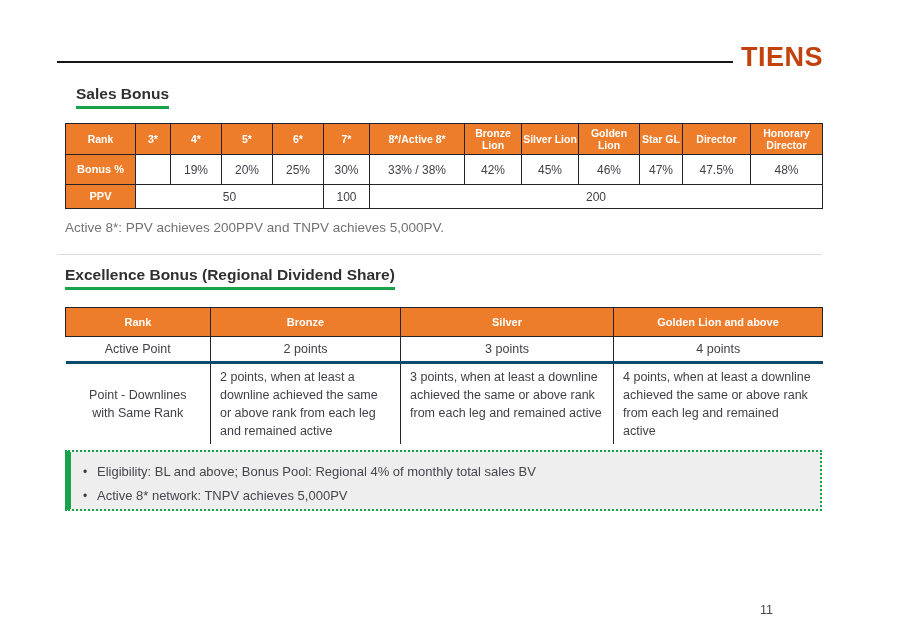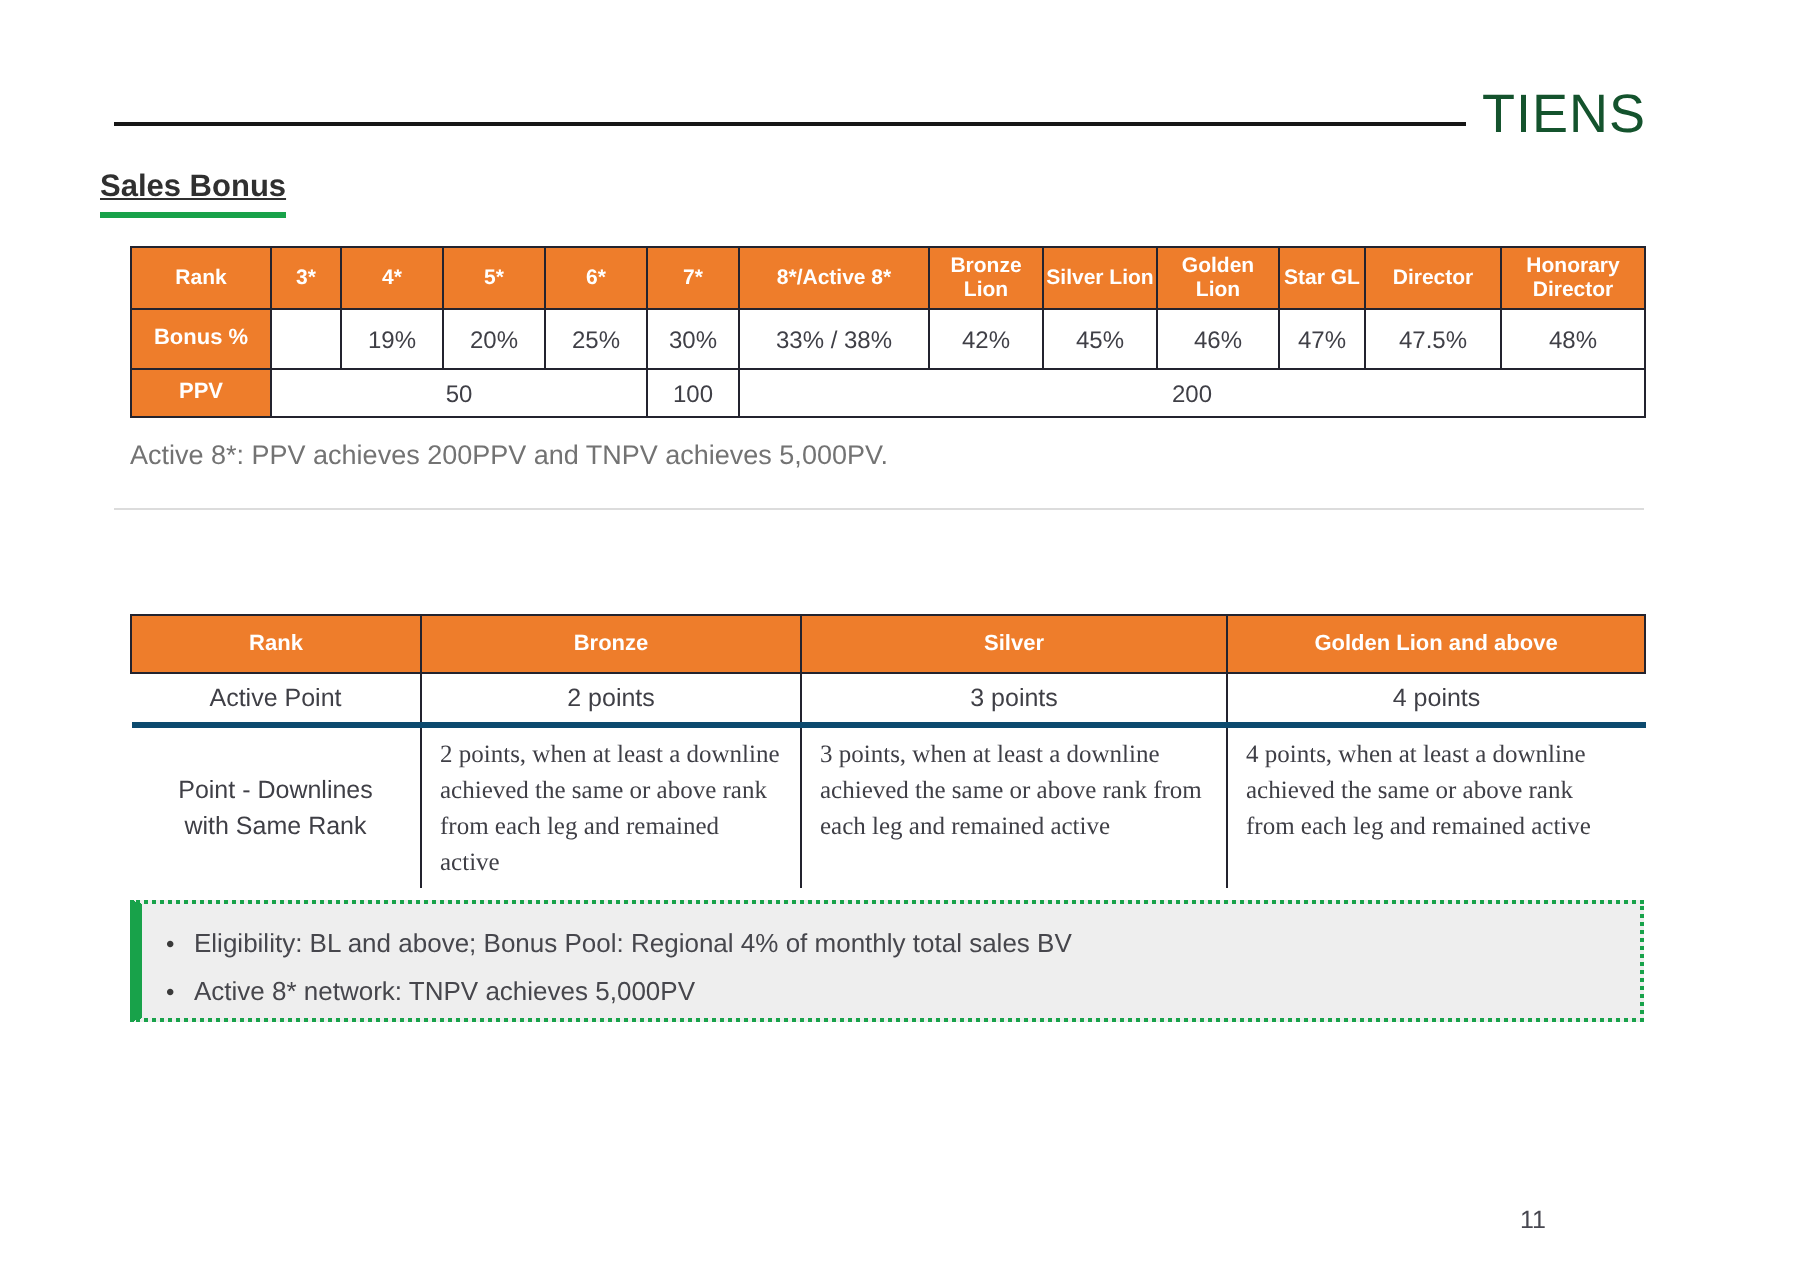--- a/index.html
+++ b/index.html
@@ -15,33 +15,33 @@
   .top-rule {
     position: absolute;
     left: 57px; top: 61px;
     width: 676px; height: 2px;
     background: #161616;
   }
   .logo {
     position: absolute;
     left: 741px; top: 42px;
     font-size: 27px;
-    font-weight: 400;
+    font-weight: 700;
     letter-spacing: 0.5px;
-    color: #14532d;
+    color: #c2410c;
   }
   .section-title {
     position: absolute;
     font-size: 15.5px;
     font-weight: 700;
     color: #303030;
     padding-bottom: 3px;
     border-bottom: 3px solid #18A24A;
   }
-  .title-sales { left: 50px; top: 85px; text-decoration: underline; }
+  .title-sales { left: 76px; top: 85px; }
   .title-excellence { left: 65px; top: 266px; }
   table { border-collapse: collapse; table-layout: fixed; }
   
   .t1 {
     position: absolute;
     left: 65px; top: 123px;
     width: 757px;
   }
   .t1 th, .t1 td {
     border: 1px solid #23232e;
@@ -108,21 +108,20 @@
     text-align: center;
   }
   .t2 td + td { border-left: 1px solid #23232e; }
   .t2 .row-active td { height: 26px; border-bottom: 3px solid #0c4a6e; }
   .t2 .row-same td { height: 76px; }
   .t2 .row-same td.desc {
     text-align: left;
     vertical-align: top;
     padding: 4px 10px 4px 9px;
     line-height: 18px;
-    font-family: Liberation Serif, serif;
   }
   .t2 .row-same td.rank-label { line-height: 18px; padding: 0 12px; text-align: center; }
   
   .elig-box {
     position: absolute;
     left: 65px; top: 450px;
     width: 757px; height: 61px;
     background: #eeeeee;
     border: 2px dotted #18A24A;
     border-left: 6px solid #18A24A;
@@ -212,20 +211,21 @@
       <td colspan="1">100</td>
       <td colspan="7">200</td>
     </tr>
   </tbody>
     </table>
 
   <div class="note">Active 8*: PPV achieves 200PPV and TNPV achieves 5,000PV.</div>
 
   <div class="divider"></div>
 
+  <div class="section-title title-excellence">Excellence Bonus (Regional Dividend Share)</div>
 
   <table class="t2">
     <colgroup>
       <col style="width:145px">
         <col style="width:190px">
         <col style="width:213px">
         <col style="width:209px">
     </colgroup>
     <tbody>
         <tr>

